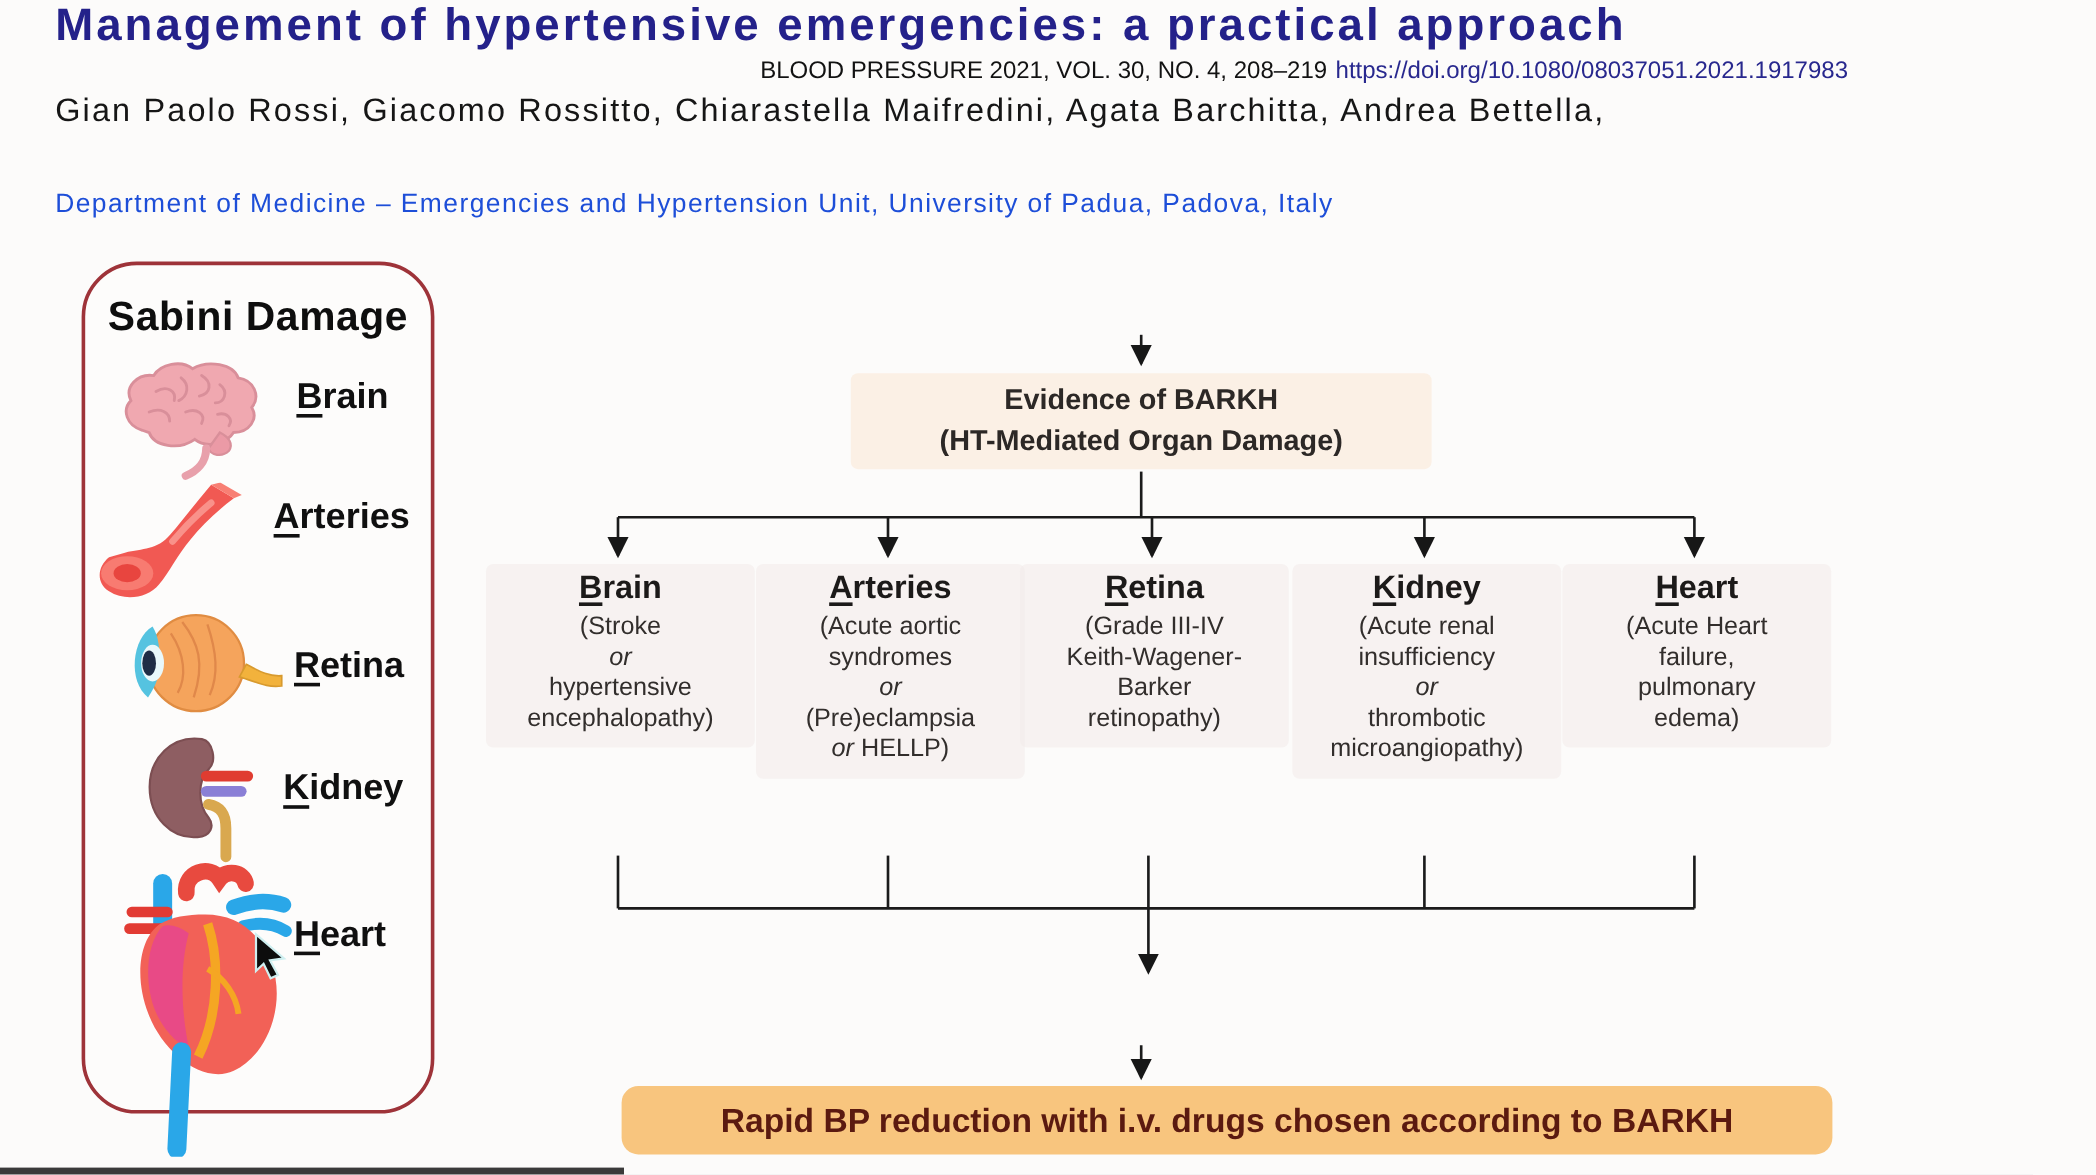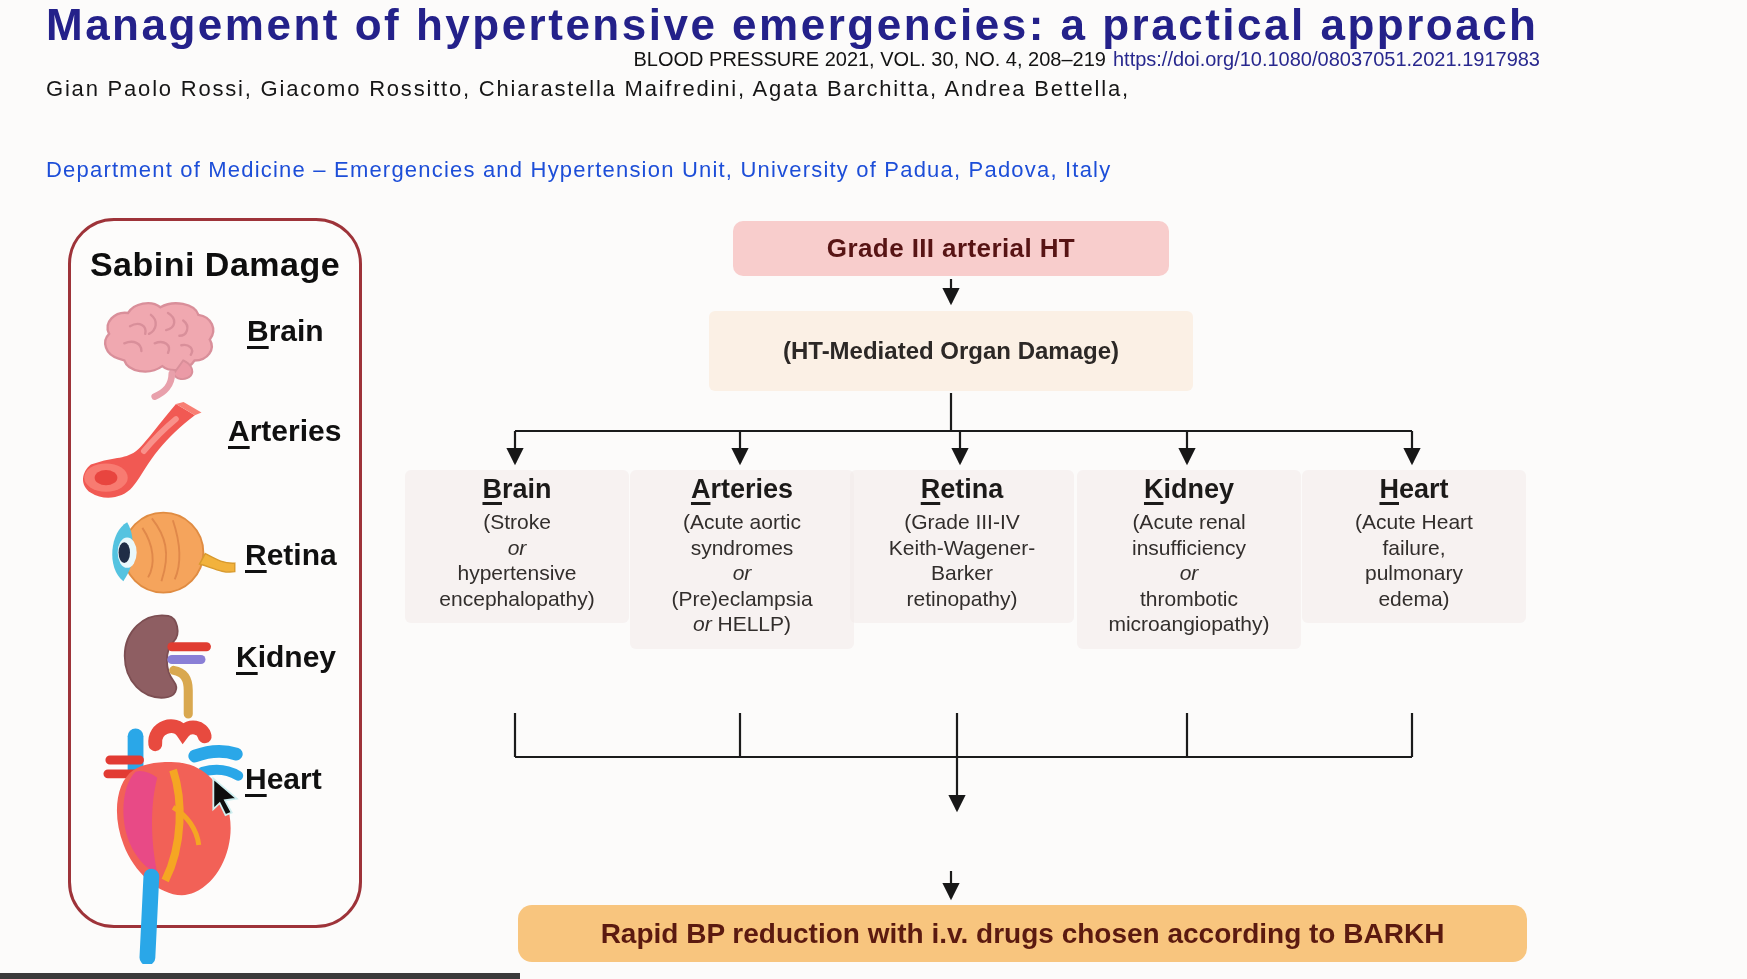--- a/index.html
+++ b/index.html
@@ -4,29 +4,29 @@
 <style>
   html,body{margin:0;padding:0;background:#e8e8e8;}
   .slide{
     position:relative;width:1747px;height:979px;margin:0 auto;
     background:#fcfbfa;overflow:hidden;
     font-family:"Liberation Sans","DejaVu Sans",sans-serif;color:#1a1a1a;
   }
   
   .title{
     position:absolute;left:46px;top:0px;width:1500px;
-    font-size:44px;font-weight:700;letter-spacing:2.5px;
+    font-size:38px;font-weight:700;letter-spacing:2.5px;
     color:var(--title-navy,#24218a);white-space:nowrap;
   }
   .citation{
     position:absolute;top:48px;right:207px;font-size:20px;white-space:nowrap;color:#121212;
   }
   .citation .doi{color:var(--link-navy,#28288e);margin-left:7px;text-decoration:none;cursor:pointer;}
   .authors{
-    position:absolute;left:46px;top:76px;font-size:22px;line-height:1.2;
+    position:absolute;left:46px;top:76px;font-size:27px;line-height:1.2;
     letter-spacing:1.8px;color:#161616;
   }
   .affiliation{
     position:absolute;left:46px;top:157px;font-size:22px;letter-spacing:1.2px;color:#1d4ed8;
   }
   
   .organ-panel{
     position:absolute;left:68px;top:218px;width:288px;height:704px;
     border:3.5px solid var(--panel-border-red,#9e3339);border-radius:46px;background:#fdfcfb;
   }
@@ -132,23 +132,23 @@
     <path d="M10,44 L40,44 M8,58 L36,58" stroke="#e23b33" stroke-width="9" stroke-linecap="round"></path>
     <path d="M34,54 C16,66 12,100 24,130 C36,162 70,190 96,178 C126,164 140,120 128,88 C118,60 98,46 72,46 C56,46 44,48 34,54 Z" fill="#f26157"></path>
     <path d="M36,56 C22,70 20,104 30,128 C36,142 48,156 58,158 C52,130 50,92 58,62 C50,56 42,54 36,56 Z" fill="#e84a86"></path>
     <path d="M74,54 C84,84 84,130 66,166" fill="none" stroke="#f5a623" stroke-width="8"></path>
     <path d="M74,92 C88,100 98,114 100,130" fill="none" stroke="#f5a623" stroke-width="5"></path>
     <path d="M52,162 L48,244" stroke="#2aa7e8" stroke-width="16" stroke-linecap="round"></path>
   </svg></div>
       <div class="organ-label" style="left: 245px; top: 762px;"><span class="u">H</span>eart</div>
     </div>
 
-  <div class="flow-box grade-box">Grade III arterial HT</div>
 
   <div class="flow-box evidence-box">
+    <div>Evidence of BARKH</div>
     <div>(HT-Mediated Organ Damage)</div>
   </div>
 
   <div id="columns">
       <div class="flow-col" style="left: 405px;">
         <div class="col-header"><span class="u">B</span>rain</div>
         <div class="col-line"><span>(Stroke</span></div>
         <div class="col-line"><span class="it">or</span></div>
         <div class="col-line"><span>hypertensive</span></div>
         <div class="col-line"><span>encephalopathy)</span></div>

